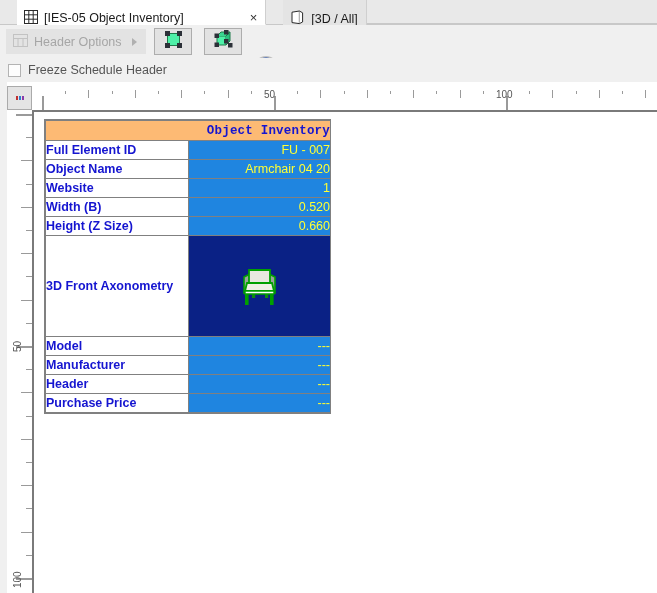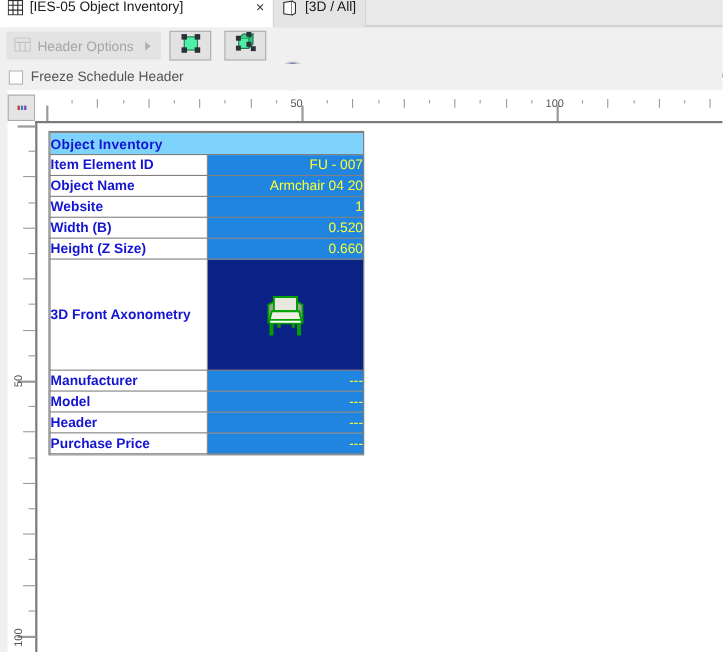--- a/index.html
+++ b/index.html
@@ -26,29 +26,30 @@
     left: 0; top: 0;
     width: 657px; height: 25px;
     background: #e9e9e9;
     border-bottom: 1px solid #c8c8c8;
     display: flex;
     align-items: stretch;
     box-sizing: border-box;
   }
   .tab {
     display: flex;
-    align-items: flex-start;
+    align-items: flex-end;
     height: 25px;
     box-sizing: border-box;
     padding: 0 8px 0 7px;
     font-size: 12.5px;
     color: #1a1a1a;
     border-right: 1px solid #cfcfcf;
     gap: 6px;
     white-space: nowrap;
+    margin-left: 17px;
   }
   .tab.active {
     background: #ffffff;
     border-bottom: 1px solid #ffffff;
     margin-bottom: -1px;
   }
   .tab.inactive { background: #e4e4e4; }
   .tab-label { line-height: 1; }
   .tab-close {
     margin-left: 60px;
@@ -225,27 +226,28 @@
     width: 100%;
     table-layout: fixed;
   }
   .sched td {
     border: 1px solid #808080;
     padding: 0;
     vertical-align: middle;
     font-size: 12.5px;
   }
   .title-cell {
-    text-align: left;
+    text-align: right;
     color: #1515d0;
     font-weight: bold;
     font-size: 13px;
     height: 19px;
-    background: #7dd3fc;
+    background: #fdba74;
     letter-spacing: .2px;
+    font-family: Liberation Mono, monospace;
   }
   .lbl {
     width: 143px;
     color: #1515d0;
     font-weight: bold;
     padding-left: 6px;
     height: 18px;
     background: #ffffff;
     white-space: nowrap;
   }
@@ -448,21 +450,21 @@
         <colgroup>
             <col style="width:143px">
             <col style="width:142px">
           </colgroup>
         <tbody>
           <tr>
             <td class="title-cell" colspan="2">Object Inventory</td>
           </tr>
 
           <tr>
-            <td class="lbl">Item Element ID</td>
+            <td class="lbl">Full Element ID</td>
             <td class="val">FU - 007</td>
           </tr>
           <tr>
             <td class="lbl">Object Name</td>
             <td class="val">Armchair 04 20</td>
           </tr>
           <tr>
             <td class="lbl">Website</td>
             <td class="val">1</td>
           </tr>
@@ -495,25 +497,25 @@
 
                   <path d="M10 22 L35 22 L37 30 L8 30 Z" fill="#efefe6" stroke="#00a000" stroke-width="1.8"></path>
 
                   <path d="M8 30 L37 30 L37 33 L8 33 Z" fill="#ffffff" stroke="#00a000" stroke-width="1.4"></path>
                 </svg>
               </span>
             </td>
           </tr>
 
           <tr>
+            <td class="lbl">Model</td>
+            <td class="val">---</td>
+          </tr>
+          <tr>
             <td class="lbl">Manufacturer</td>
-            <td class="val">---</td>
-          </tr>
-          <tr>
-            <td class="lbl">Model</td>
             <td class="val">---</td>
           </tr>
           <tr>
             <td class="lbl">Header</td>
             <td class="val">---</td>
           </tr>
           <tr>
             <td class="lbl">Purchase Price</td>
             <td class="val">---</td>
           </tr>

